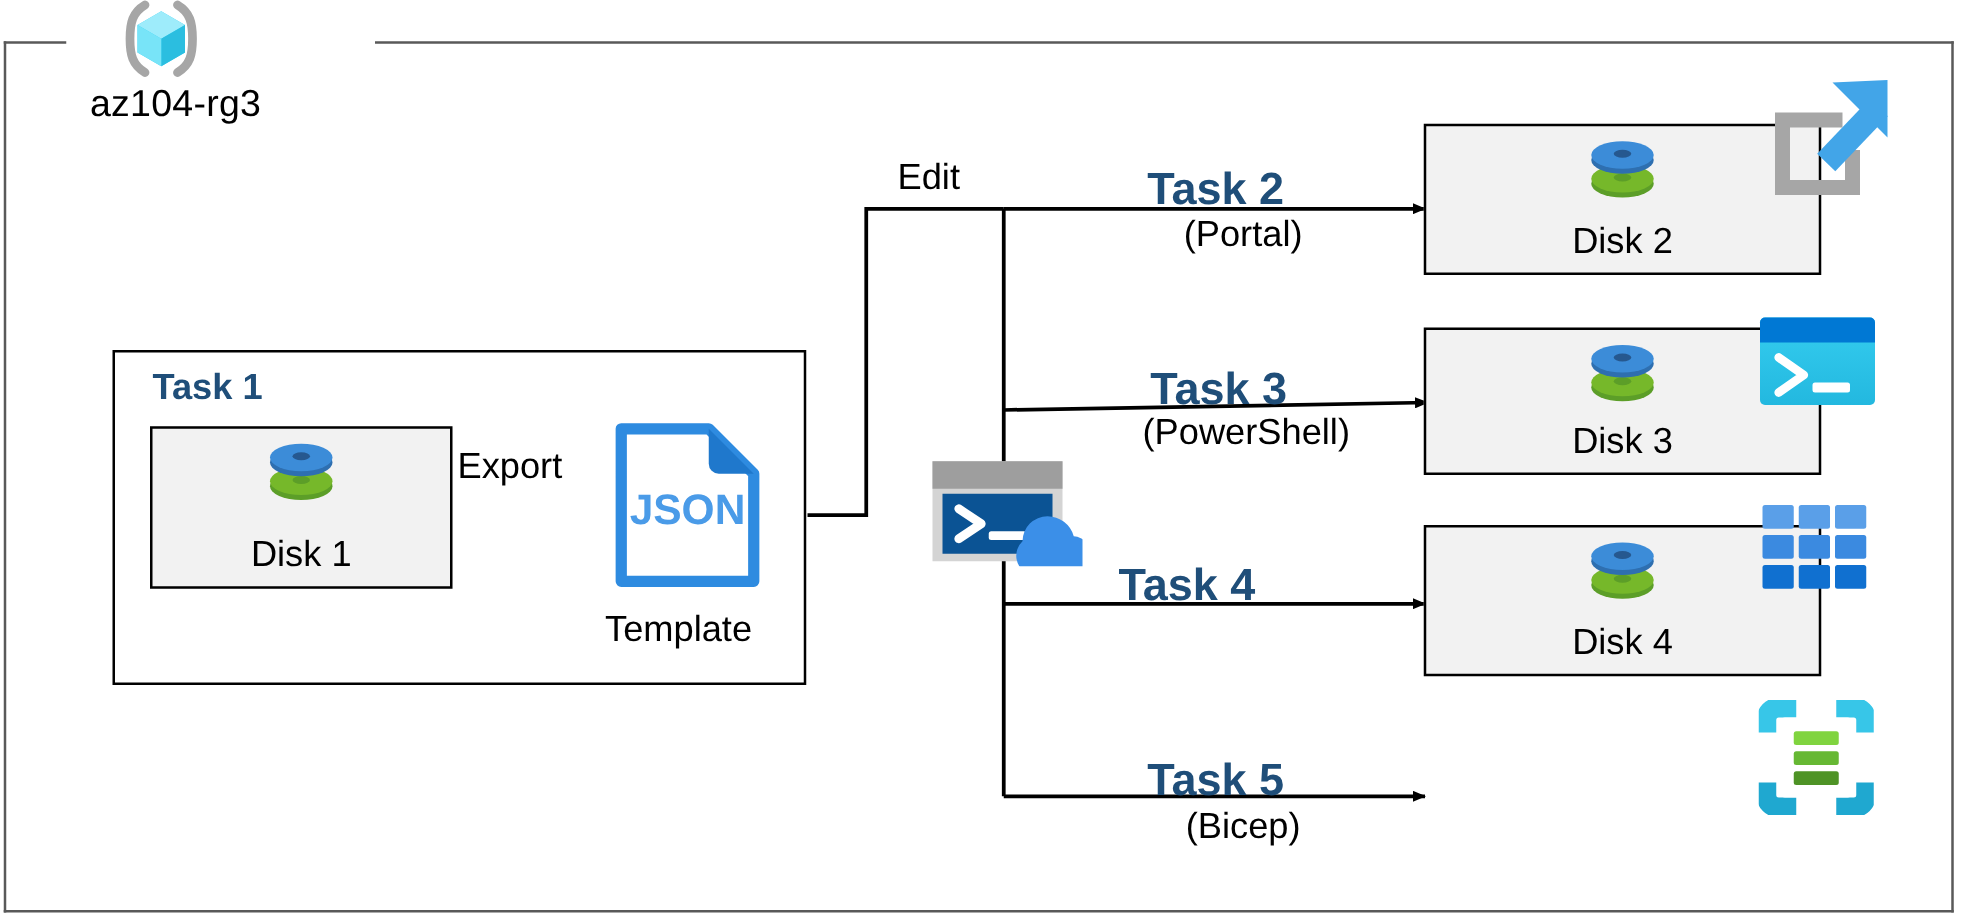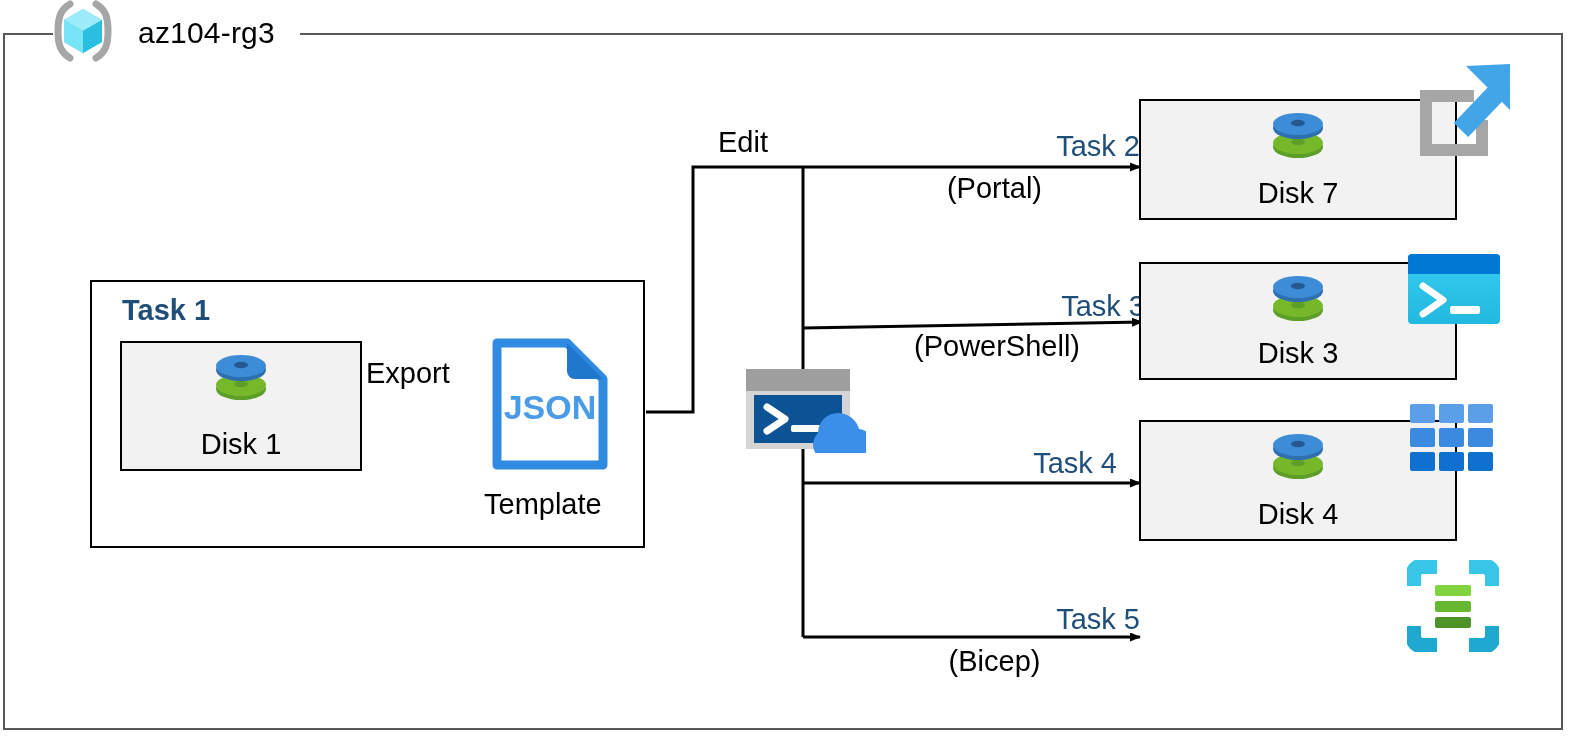--- a/index.html
+++ b/index.html
@@ -7,21 +7,21 @@
   #canvas{position:relative;width:1572px;height:737px;background:#ffffff;}
 
   
   .rg-frame{
     position:absolute;left:3px;top:33px;width:1560px;height:697px;
     border:2px solid #595959;border-top:none;box-sizing:border-box;
   }
   .rg-top-left{position:absolute;left:3px;top:33px;width:50px;height:2px;background:#595959;}
   .rg-top-right{position:absolute;left:300px;top:33px;width:1263px;height:2px;background:#595959;}
 
-  .rg-header{position:absolute;left:50px;top:0px;display:flex;align-items:center;height:66px;}
+  .rg-header{position:absolute;left:50px;top:0px;display:flex;align-items:center;height:66px;flex-direction:column;}
   .rg-title{font-size:30px;color:#000;margin-left:22px;letter-spacing:.2px;white-space:nowrap;}
 
   
   .task1-box{
     position:absolute;left:90px;top:280px;width:555px;height:268px;
     border:2px solid #000;box-sizing:border-box;background:#ffffff;
   }
   .task1-title{
     position:absolute;left:122px;top:294px;font-size:29px;font-weight:bold;color:#1F4E79;
   }
@@ -30,21 +30,21 @@
   }
   .disk-box .disk-label{
     position:absolute;left:0;right:0;bottom:8px;text-align:center;font-size:29px;color:#000;
   }
   .disk-box .disk-icon-wrap{
     position:absolute;left:0;right:0;top:10px;display:flex;justify-content:center;
   }
 
   
   .edge-label{position:absolute;font-size:29px;color:#000;white-space:nowrap;}
-  .task-label{position:absolute;font-size:29px;font-weight:normal;color:#1F4E79;white-space:nowrap;text-align:right;}
+  .task-label{position:absolute;font-size:36px;font-weight:bold;color:#1F4E79;white-space:nowrap;text-align:center;}
   .tool-label{position:absolute;font-size:29px;color:#000;white-space:nowrap;text-align:center;padding-left:22px;}
   .template-label{position:absolute;font-size:29px;color:#000;white-space:nowrap;}
 
   svg.lines{position:absolute;left:0;top:0;width:1572px;height:737px;pointer-events:none;}
   .icon-abs{position:absolute;text-align:center;}
 </style>
 </head>
 <body>
 
 <div id="canvas">
@@ -141,21 +141,21 @@
         <svg width="56" height="62" viewBox="0 0 56 62">
           <ellipse cx="28" cy="36" rx="25" ry="11" fill="#5C9E28"></ellipse>
           <ellipse cx="28" cy="32" rx="25" ry="11" fill="#76B82A"></ellipse>
           <ellipse cx="28" cy="31" rx="7" ry="3.2" fill="#5C9E28"></ellipse>
           <ellipse cx="28" cy="17" rx="25" ry="11" fill="#2E6FB0"></ellipse>
           <ellipse cx="28" cy="13" rx="25" ry="11" fill="#3C8CD8"></ellipse>
           <ellipse cx="28" cy="12" rx="7" ry="3.2" fill="#26588F"></ellipse>
         </svg>
       </span>
     </div>
-    <div class="disk-label">Disk 7</div>
+    <div class="disk-label">Disk 2</div>
   </div>
 
   <div class="icon-abs" style="left:1406px;top:58px;">
     <svg width="112" height="108" viewBox="0 0 112 108">
       <path d="M68 38 H20 V92 H76 V62" fill="none" stroke="#A6A6A6" stroke-width="12" stroke-linejoin="miter"></path>
       <path d="M55 72 L97 28" stroke="#42A5E8" stroke-width="20" stroke-linecap="butt"></path>
       <polygon points="104,6 104,52 60,8" fill="#42A5E8"></polygon>
     </svg>
   </div>
 

